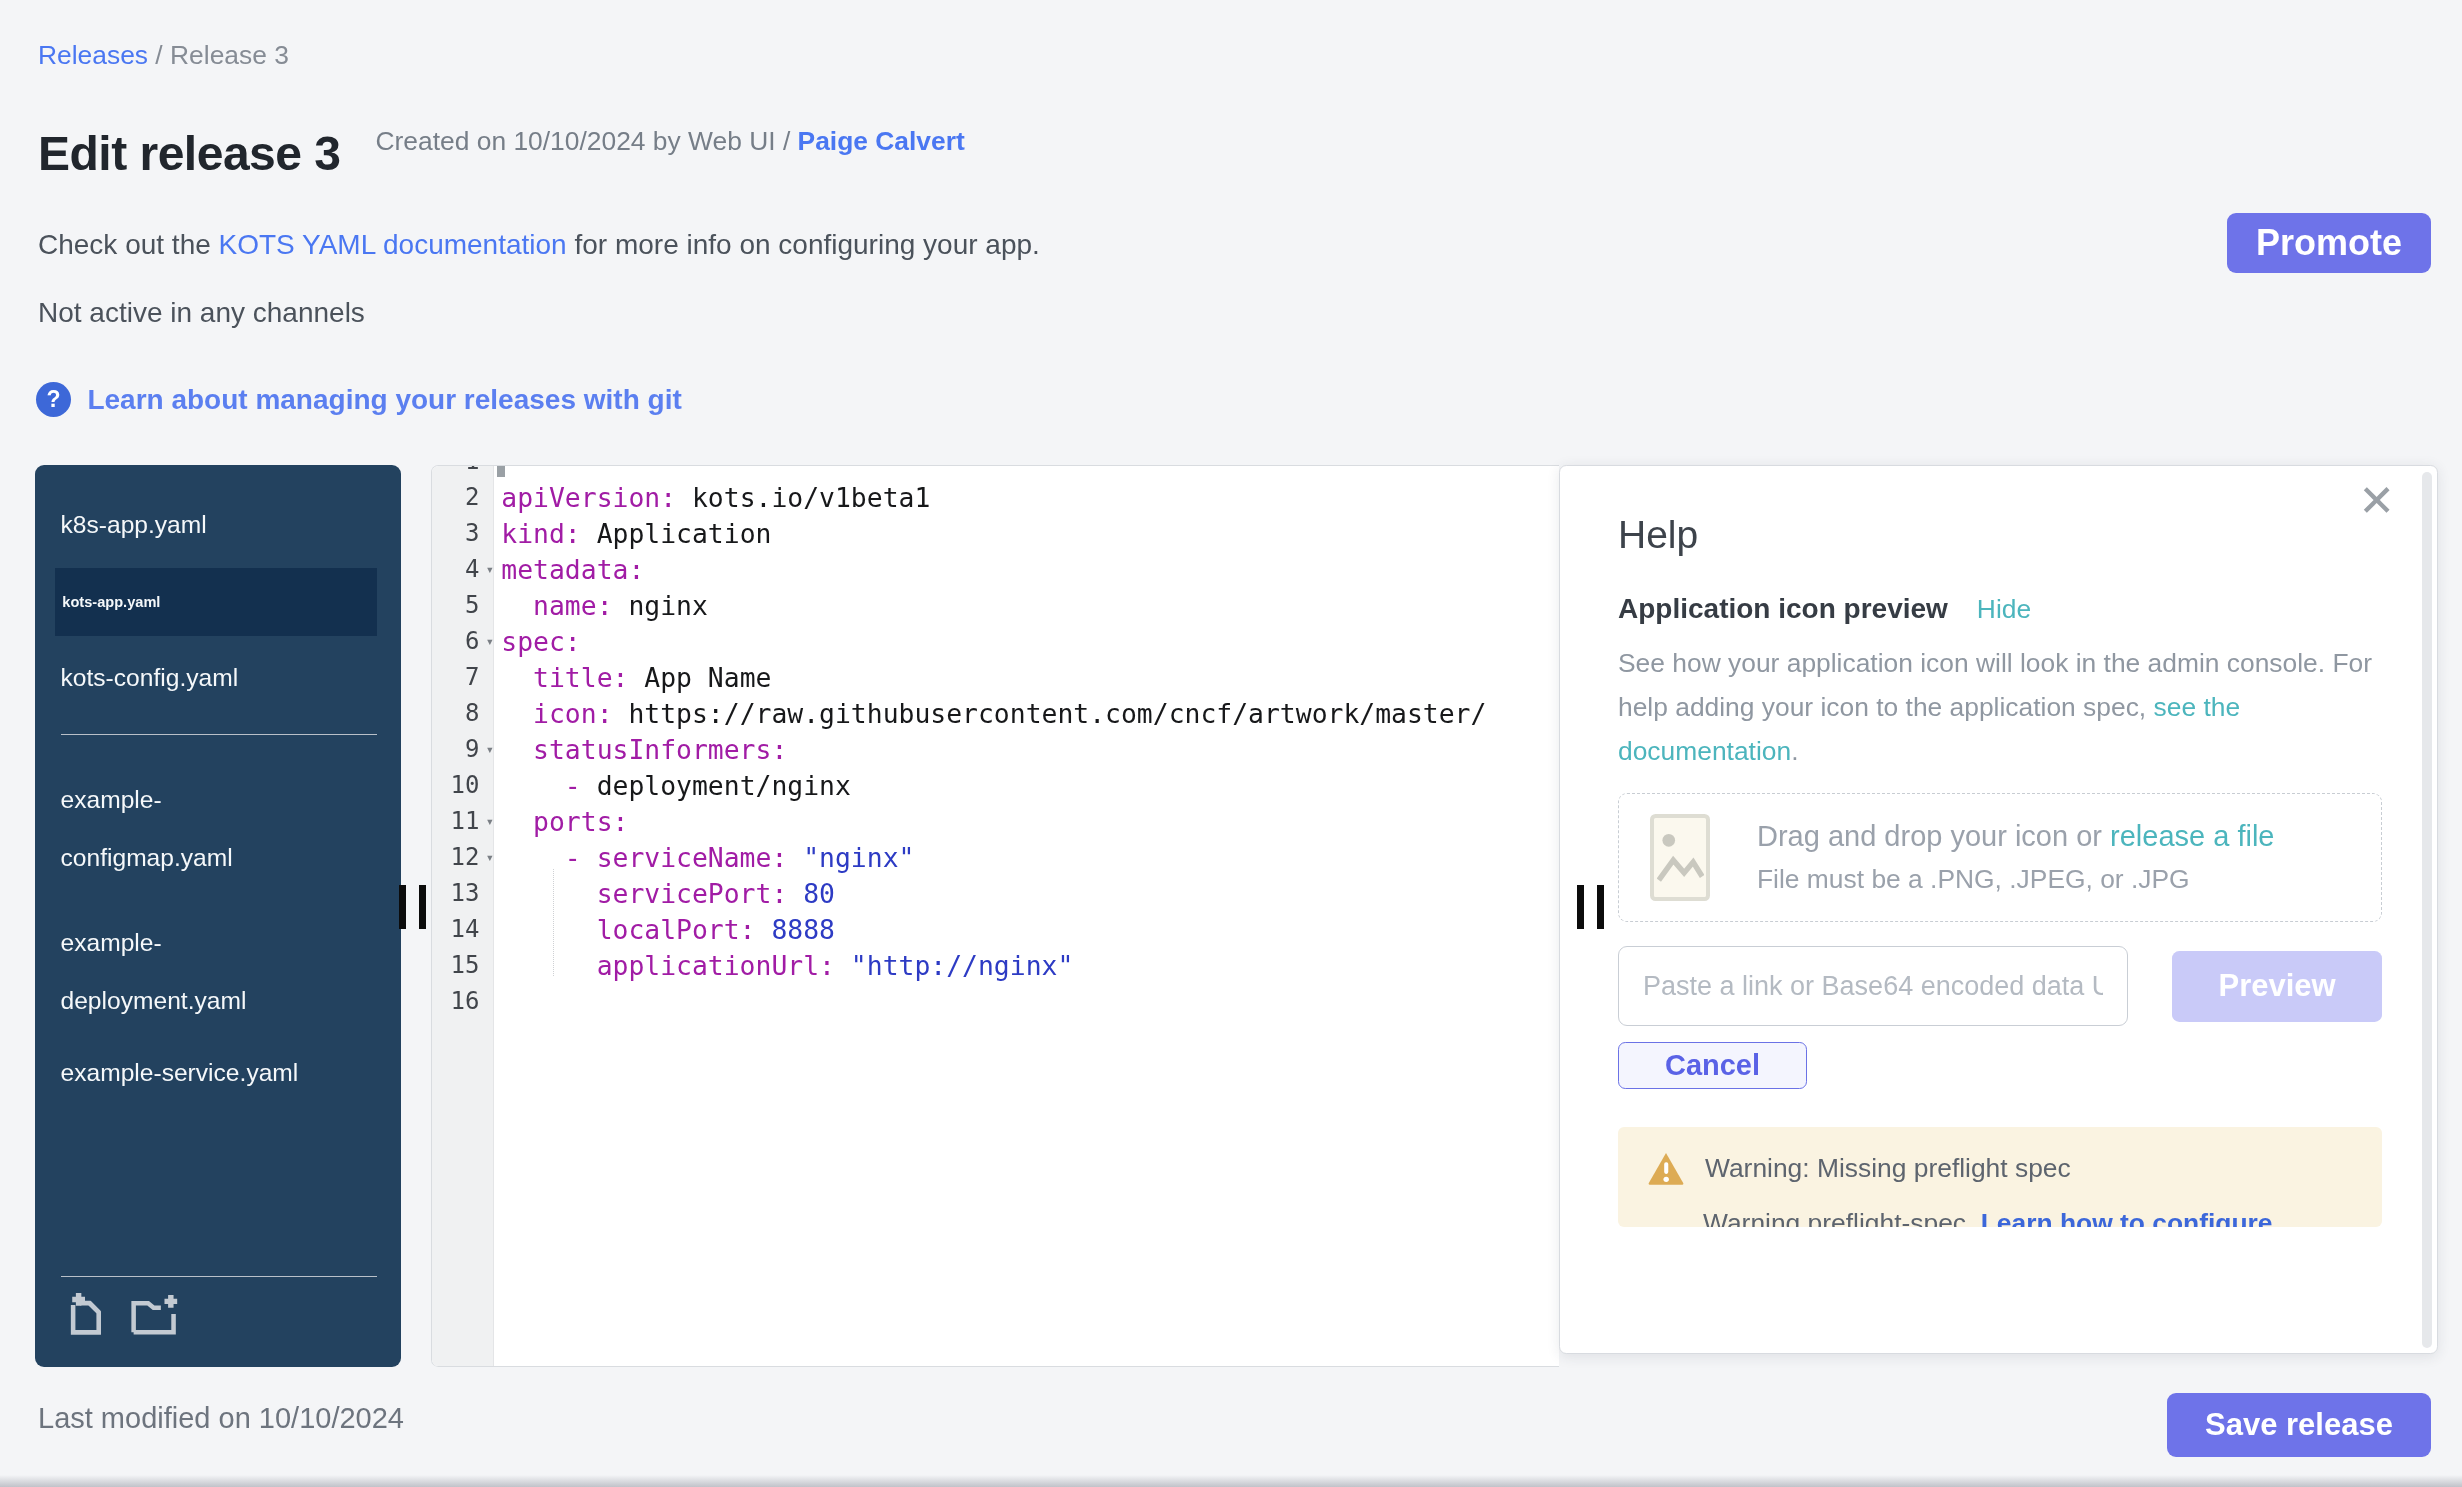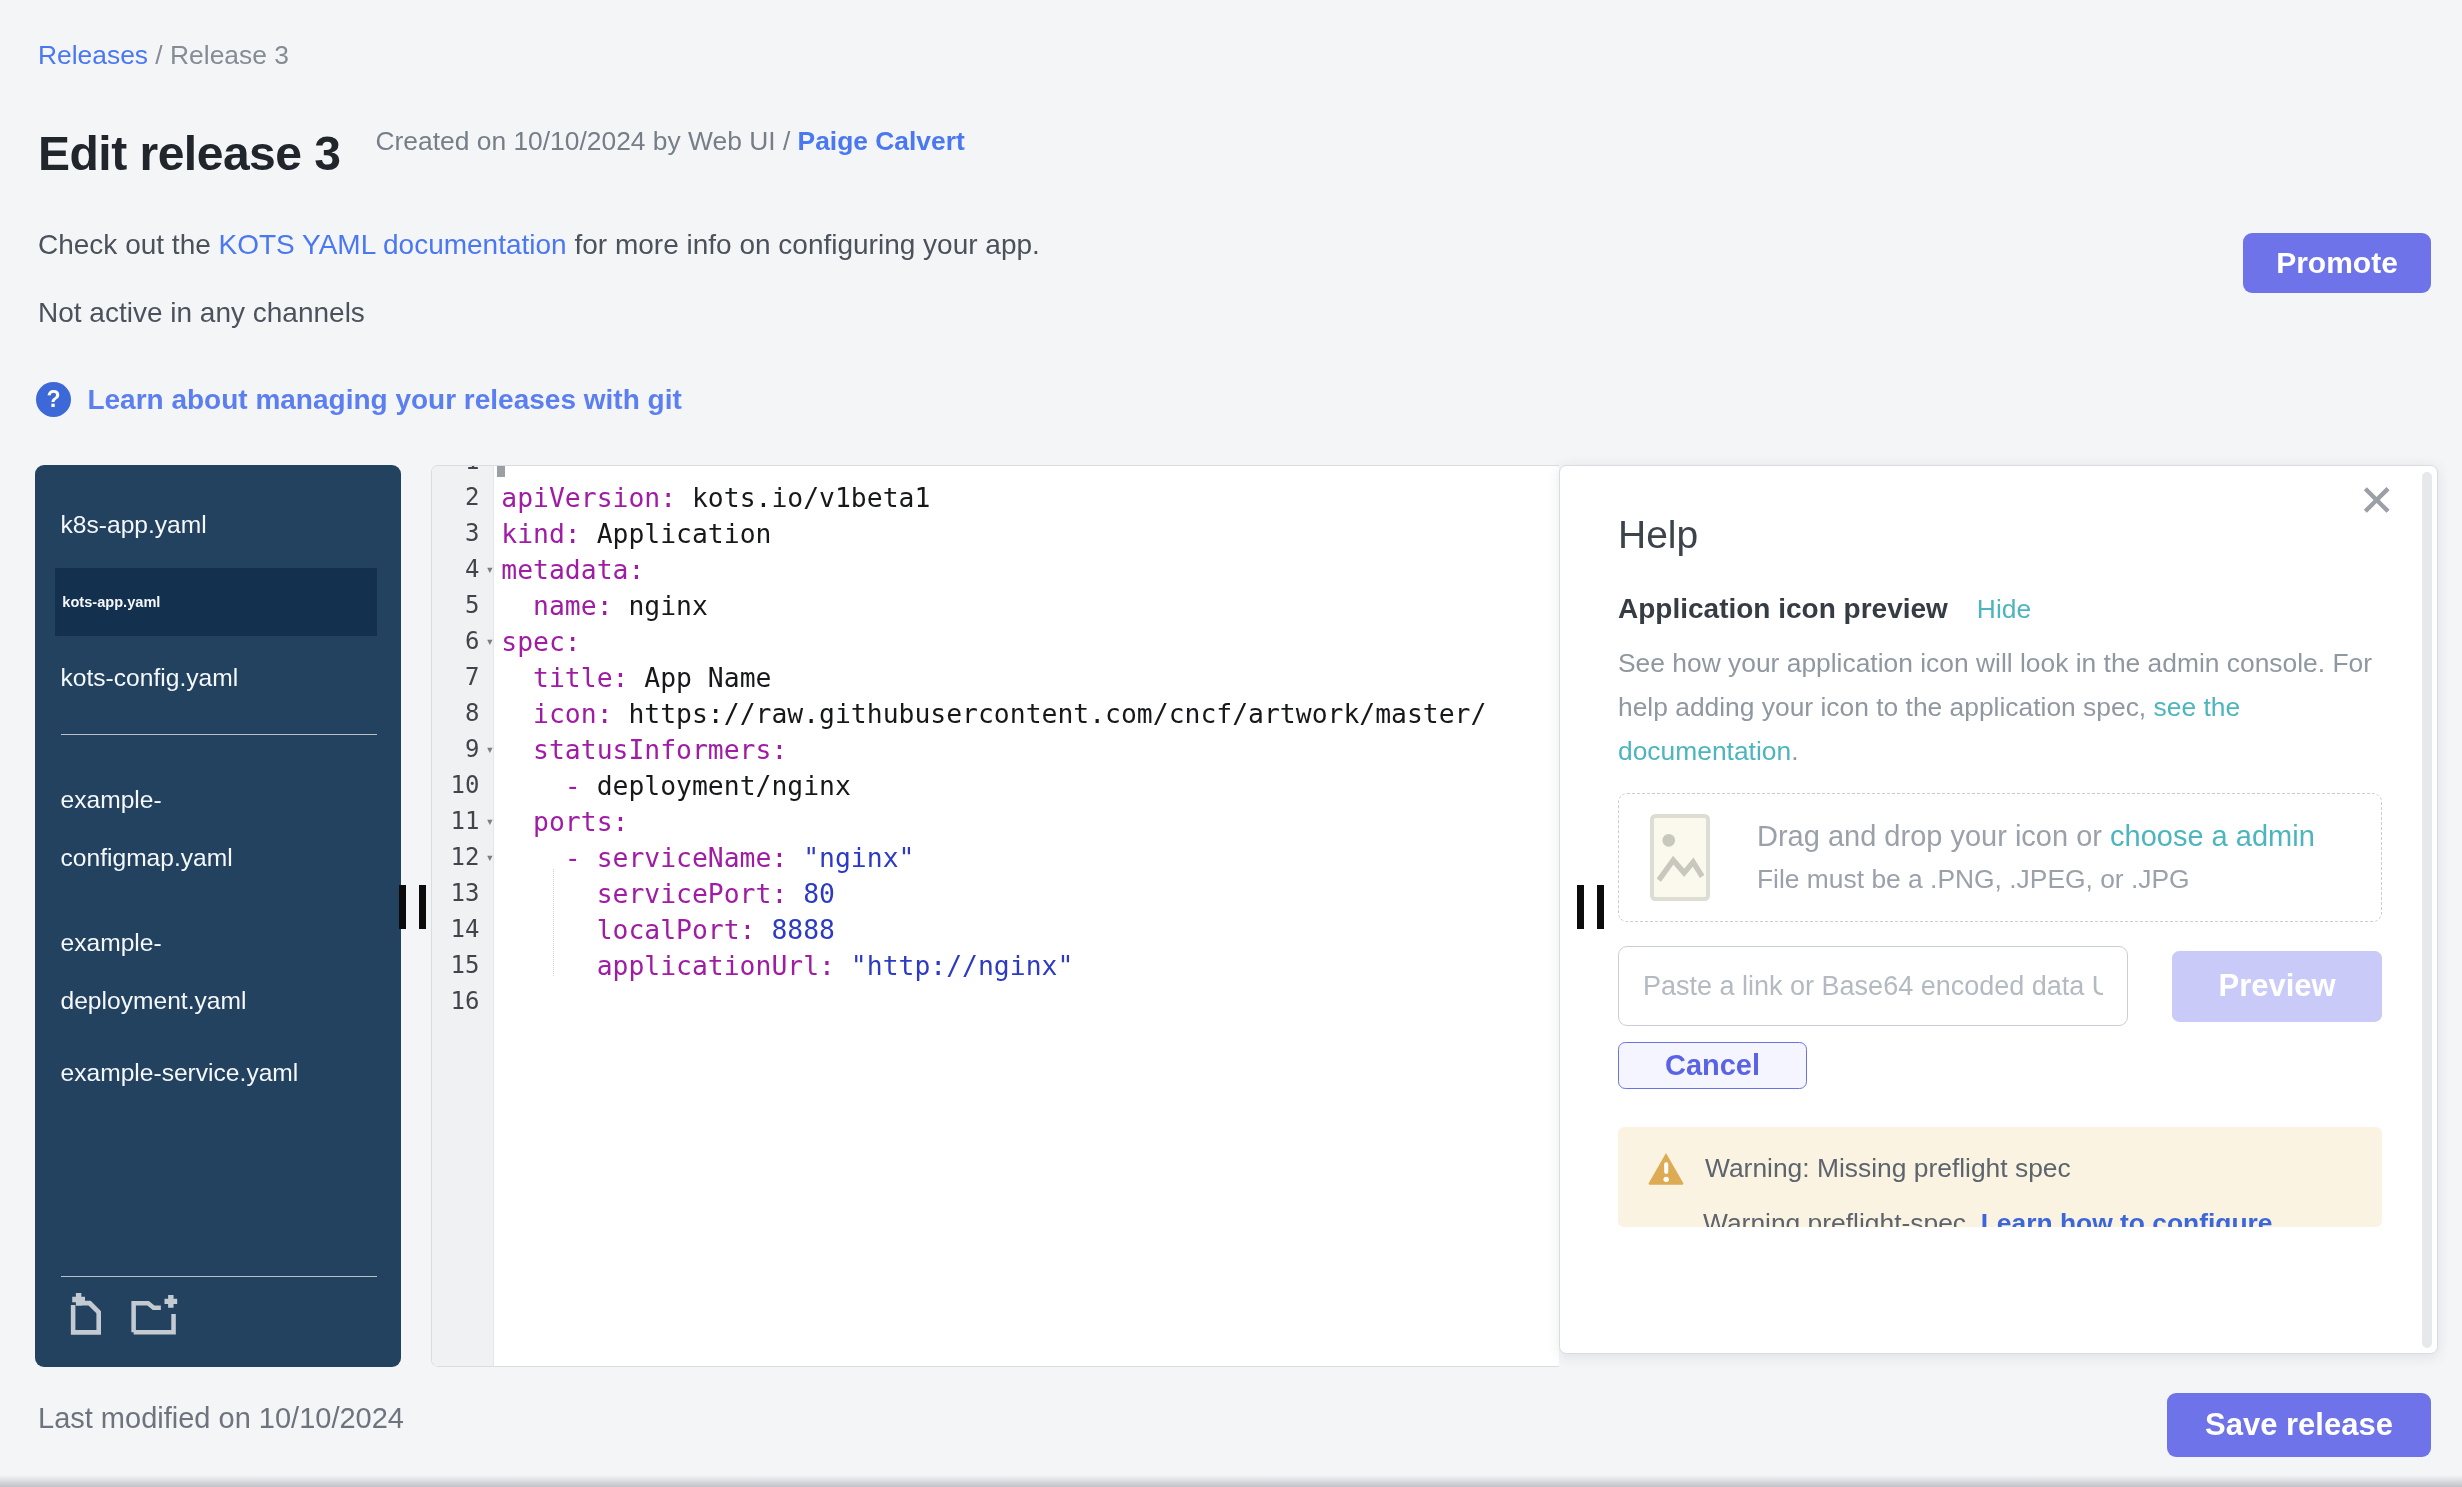--- a/index.html
+++ b/index.html
@@ -14,21 +14,21 @@
   .page-title { font-size:48px; font-weight:700; color:#21262d; letter-spacing:-0.5px; }
   .created-info { font-size:26.4px; color:#767e88; margin-left:35px; }
   .created-info .author { color:#4a77f2; font-weight:600; cursor:pointer; }
   .intro-line { position:absolute; left:38px; top:229px; font-size:28px; color:#4b525b; }
   .intro-line .blue-link { color:#4a77f2; cursor:pointer; }
   .status-line { position:absolute; left:38px; top:297px; font-size:28px; color:#4b525b; }
   .git-row { position:absolute; left:36px; top:382px; display:flex; align-items:center; cursor:pointer; }
   .q-circle { width:35px; height:35px; border-radius:50%; background:#3d68d8; color:#fff; font-size:23px; font-weight:700; display:flex; align-items:center; justify-content:center; }
   .git-label { margin-left:16.4px; font-size:28px; color:#5b7ff0; font-weight:600; }
   .btn-primary { position:absolute; background:#6e73e9; color:#fff; border:none; border-radius:9px; font-family:"Liberation Sans",sans-serif; font-weight:700; cursor:pointer; }
-  .promote-btn { right:31px; top:213px; width:188px; height:60px; font-size:30px;margin-top:20px; }
+  .promote-btn { right:31px; top:213px; width:204px; height:60px; font-size:36px; }
 
   
   .main { position:absolute; top:465px; left:0; right:0; height:902px; }
 
   
   .sidebar { position:absolute; left:35px; top:0; width:366px; height:902px; background:#23425f; border-radius:9px; color:#f5f8fa; overflow:hidden; }
   .file-list { padding-top:42px; }
   .file-item { font-size:24.6px; line-height:36px; padding:0 24px 0 25.5px; cursor:pointer; word-break:normal; }
   .file-item.two-line { line-height:58px; }
   .file-item-selected { margin:24.6px 24px 0 20px; height:68px; display:flex; align-items:center; background:#13304f; font-weight:700; padding-left:7.3px; cursor:pointer; }
@@ -247,21 +247,21 @@
 
       <div class="dropzone">
         <div class="img-ph">
           <svg width="47" height="75" viewBox="0 0 52 82">
             <circle cx="13" cy="22" r="7" fill="#c9c8bf"></circle>
             <path d="M2 66 L18 44 L30 58 L40 46 L50 62" fill="none" stroke="#c9c8bf" stroke-width="6"></path>
           </svg>
         </div>
         <div class="dz-text">
           <div class="dz-line1">
-            <span>Drag and drop your icon or </span><span class="teal-link">choose a admin</span>
+            <span>Drag and drop your icon or </span><span class="teal-link">release a file</span>
           </div>
           <div class="dz-line2">File must be a .PNG, .JPEG, or .JPG</div>
         </div>
       </div>
 
       <div class="input-row">
         <input class="url-input" type="text" placeholder="Paste a link or Base64 encoded data URL" style="">
         <button class="preview-btn">Preview</button>
       </div>
 

